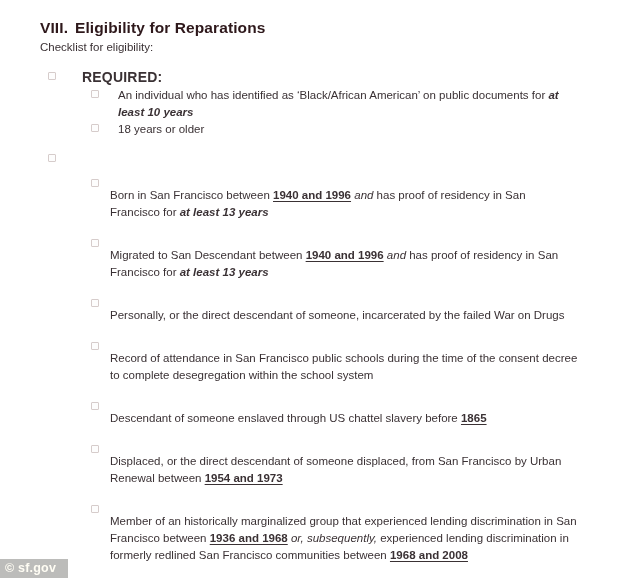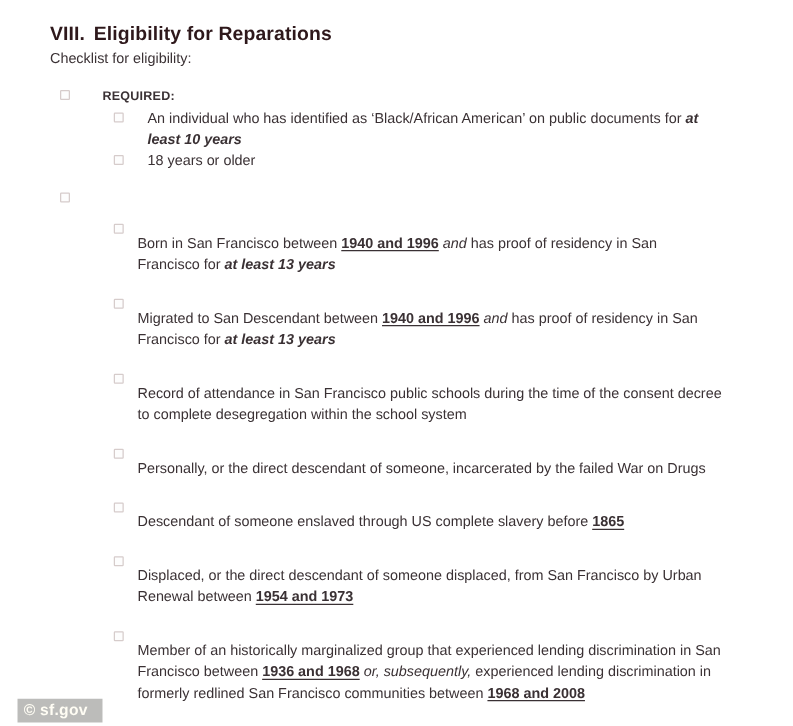--- a/index.html
+++ b/index.html
@@ -43,21 +43,21 @@
     display: inline-block;
   }
   .section-row {
     display: flex;
     margin-left: 8px;
     margin-bottom: 1px;
   }
   .section-label {
     margin-left: 26px;
     width: 484px;
-    font-size: 10px;
+    font-size: 14px;
     line-height: 17px;
   }
   .section-label.bold-label { font-weight: 700; letter-spacing: 0.2px; }
   .items { margin-bottom: 13px; }
   .item-row {
     display: flex;
     margin-left: 51px;
     margin-bottom: 0;
   }
   .items.spaced .item-row { margin-bottom: 15px; flex-direction: column; }
@@ -68,21 +68,21 @@
     line-height: 17px;
   }
   
   .b  { font-weight: 700; }
   .i  { font-style: italic; }
   .bi { font-weight: 700; font-style: italic; }
   .u  { font-weight: 600; text-decoration: underline; text-underline-offset: 2px; }
   
   .watermark {
     position: absolute;
-    left: 14px;
+    left: 0;
     bottom: 3px;
     background: rgba(179, 179, 177, 0.88);
     color: #fffdf4;
     font-size: 12.5px;
     font-weight: 700;
     padding: 2px 12px 3px 5px;
     letter-spacing: 0.2px;
   }
 </style>
 </head>
@@ -120,29 +120,29 @@
       <div class="item-row">
         <span class="cb"></span>
         <div class="item-text"><span>Born in San Francisco between </span><span class="u">1940 and 1996</span><span> </span><span class="i">and</span><span> has proof of residency in San Francisco for </span><span class="bi">at least 13 years</span></div>
       </div>
       <div class="item-row">
         <span class="cb"></span>
         <div class="item-text"><span>Migrated to San Descendant between </span><span class="u">1940 and 1996</span><span> </span><span class="i">and</span><span> has proof of residency in San Francisco for </span><span class="bi">at least 13 years</span></div>
       </div>
       <div class="item-row">
         <span class="cb"></span>
+        <div class="item-text"><span>Personally, or the direct descendant of someone, incarcerated by the failed War on Drugs</span></div>
+      </div>
+      <div class="item-row">
+        <span class="cb"></span>
         <div class="item-text"><span>Record of attendance in San Francisco public schools during the time of the consent decree to complete desegregation within the school system</span></div>
       </div>
       <div class="item-row">
         <span class="cb"></span>
-        <div class="item-text"><span>Personally, or the direct descendant of someone, incarcerated by the failed War on Drugs</span></div>
-      </div>
-      <div class="item-row">
-        <span class="cb"></span>
-        <div class="item-text"><span>Descendant of someone enslaved through US complete slavery before </span><span class="u">1865</span></div>
+        <div class="item-text"><span>Descendant of someone enslaved through US chattel slavery before </span><span class="u">1865</span></div>
       </div>
       <div class="item-row">
         <span class="cb"></span>
         <div class="item-text"><span>Displaced, or the direct descendant of someone displaced, from San Francisco by Urban Renewal between </span><span class="u">1954 and 1973</span></div>
       </div>
       <div class="item-row">
         <span class="cb"></span>
         <div class="item-text"><span>Member of an historically marginalized group that experienced lending discrimination in San Francisco between </span><span class="u">1936 and 1968</span><span> </span><span class="i">or, subsequently,</span><span> experienced lending discrimination in formerly redlined San Francisco communities between </span><span class="u">1968 and 2008</span></div>
       </div>
     </div>

